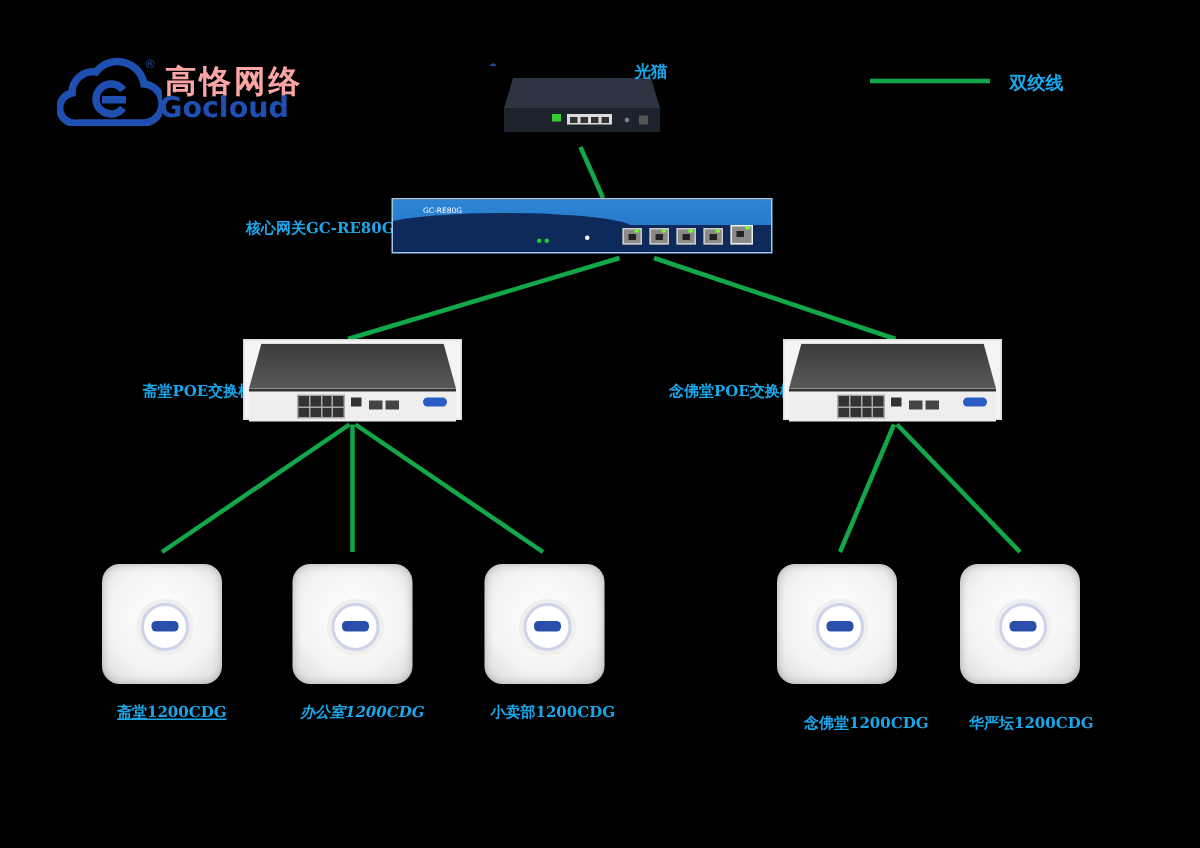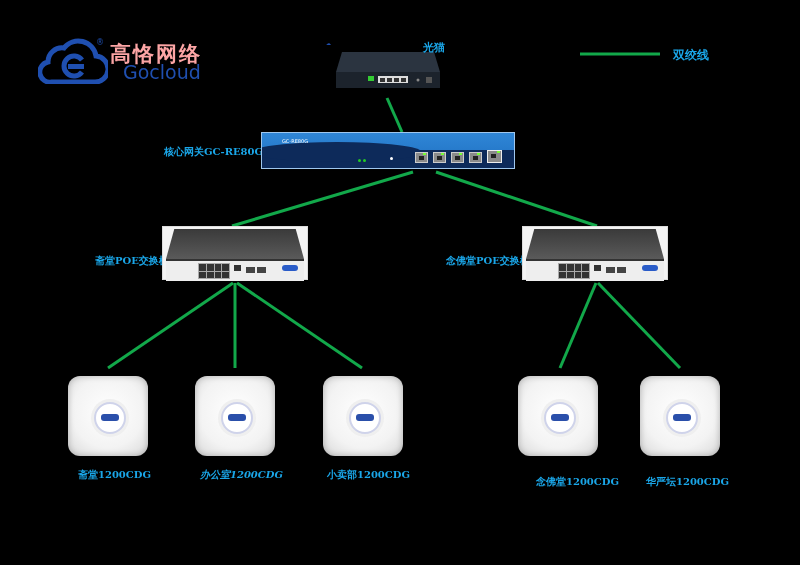--- a/index.html
+++ b/index.html
@@ -2,21 +2,21 @@
 <html><head>
 <meta charset="utf-8">
 <style>
   html,body{margin:0;padding:0;background:#000;}
   body{width:800px;height:565px;position:relative;overflow:hidden;font-family:"DejaVu Serif",serif;}
   .abs{position:absolute;}
   .lbl{position:absolute;color:#1aa6e8;font-weight:bold;font-size:10px;white-space:nowrap;font-family:"DejaVu Serif",serif;}
   svg.links{position:absolute;left:0;top:0;}
   
   .logo-cn{position:absolute;left:110px;top:40px;color:#fca5a5;font-size:21px;font-weight:bold;letter-spacing:2px;font-family:"DejaVu Sans",sans-serif;}
-  .logo-en{position:absolute;left:123px;top:61px;color:#1f4fb0;font-size:19px;font-weight:normal;font-family:"DejaVu Sans",sans-serif;}
+  .logo-en{position:absolute;left:106px;top:61px;color:#1f4fb0;font-size:19px;font-weight:bold;font-family:"DejaVu Sans",sans-serif;}
   .reg{position:absolute;left:96px;top:38px;color:#1f4fb0;font-size:8px;font-family:"DejaVu Sans",sans-serif;}
   
   .modem{position:absolute;left:334px;top:50px;width:108px;height:40px;}
   .mini-logo{position:absolute;left:326px;top:40px;color:#1f4fb0;font-size:5px;font-family:"DejaVu Sans",sans-serif;}
   
   .gw{position:absolute;left:261px;top:132px;width:254px;height:37px;background:linear-gradient(#2f86d6,#1e6fc1);border:1px solid #9fc7ee;box-sizing:border-box;overflow:hidden;}
   .gw-bottom{position:absolute;left:0;right:0;bottom:0;height:18px;background:#0d2a5a;}
   .gw-wave{position:absolute;left:-10px;top:9px;width:170px;height:20px;border-radius:50%;background:#0d2a5a;}
   .gw-brand{position:absolute;left:20px;top:5px;color:#fff;font-size:5px;font-family:"DejaVu Sans",sans-serif;}
   .port{position:absolute;width:13px;height:11px;background:#8a8a8a;border:1px solid #ccc;box-sizing:border-box;}
@@ -153,21 +153,21 @@
     </div>
   </div>
 </div>
 
 <div>
   <div class="ap" style="left:68px;top:376px">
       <div class="ap-ring">
         <div class="ap-logo"></div>
       </div>
     </div>
-  <span class="lbl" style="left:78px;top:468px;">斋堂1200CDG</span>
+  <span class="lbl" style="left:78px;top:468px;text-decoration:underline;">斋堂1200CDG</span>
 </div>
 <div>
   <div class="ap" style="left:195px;top:376px">
       <div class="ap-ring">
         <div class="ap-logo"></div>
       </div>
     </div>
   <span class="lbl" style="left:200px;top:468px;font-style:italic;">办公室1200CDG</span>
 </div>
 <div>

